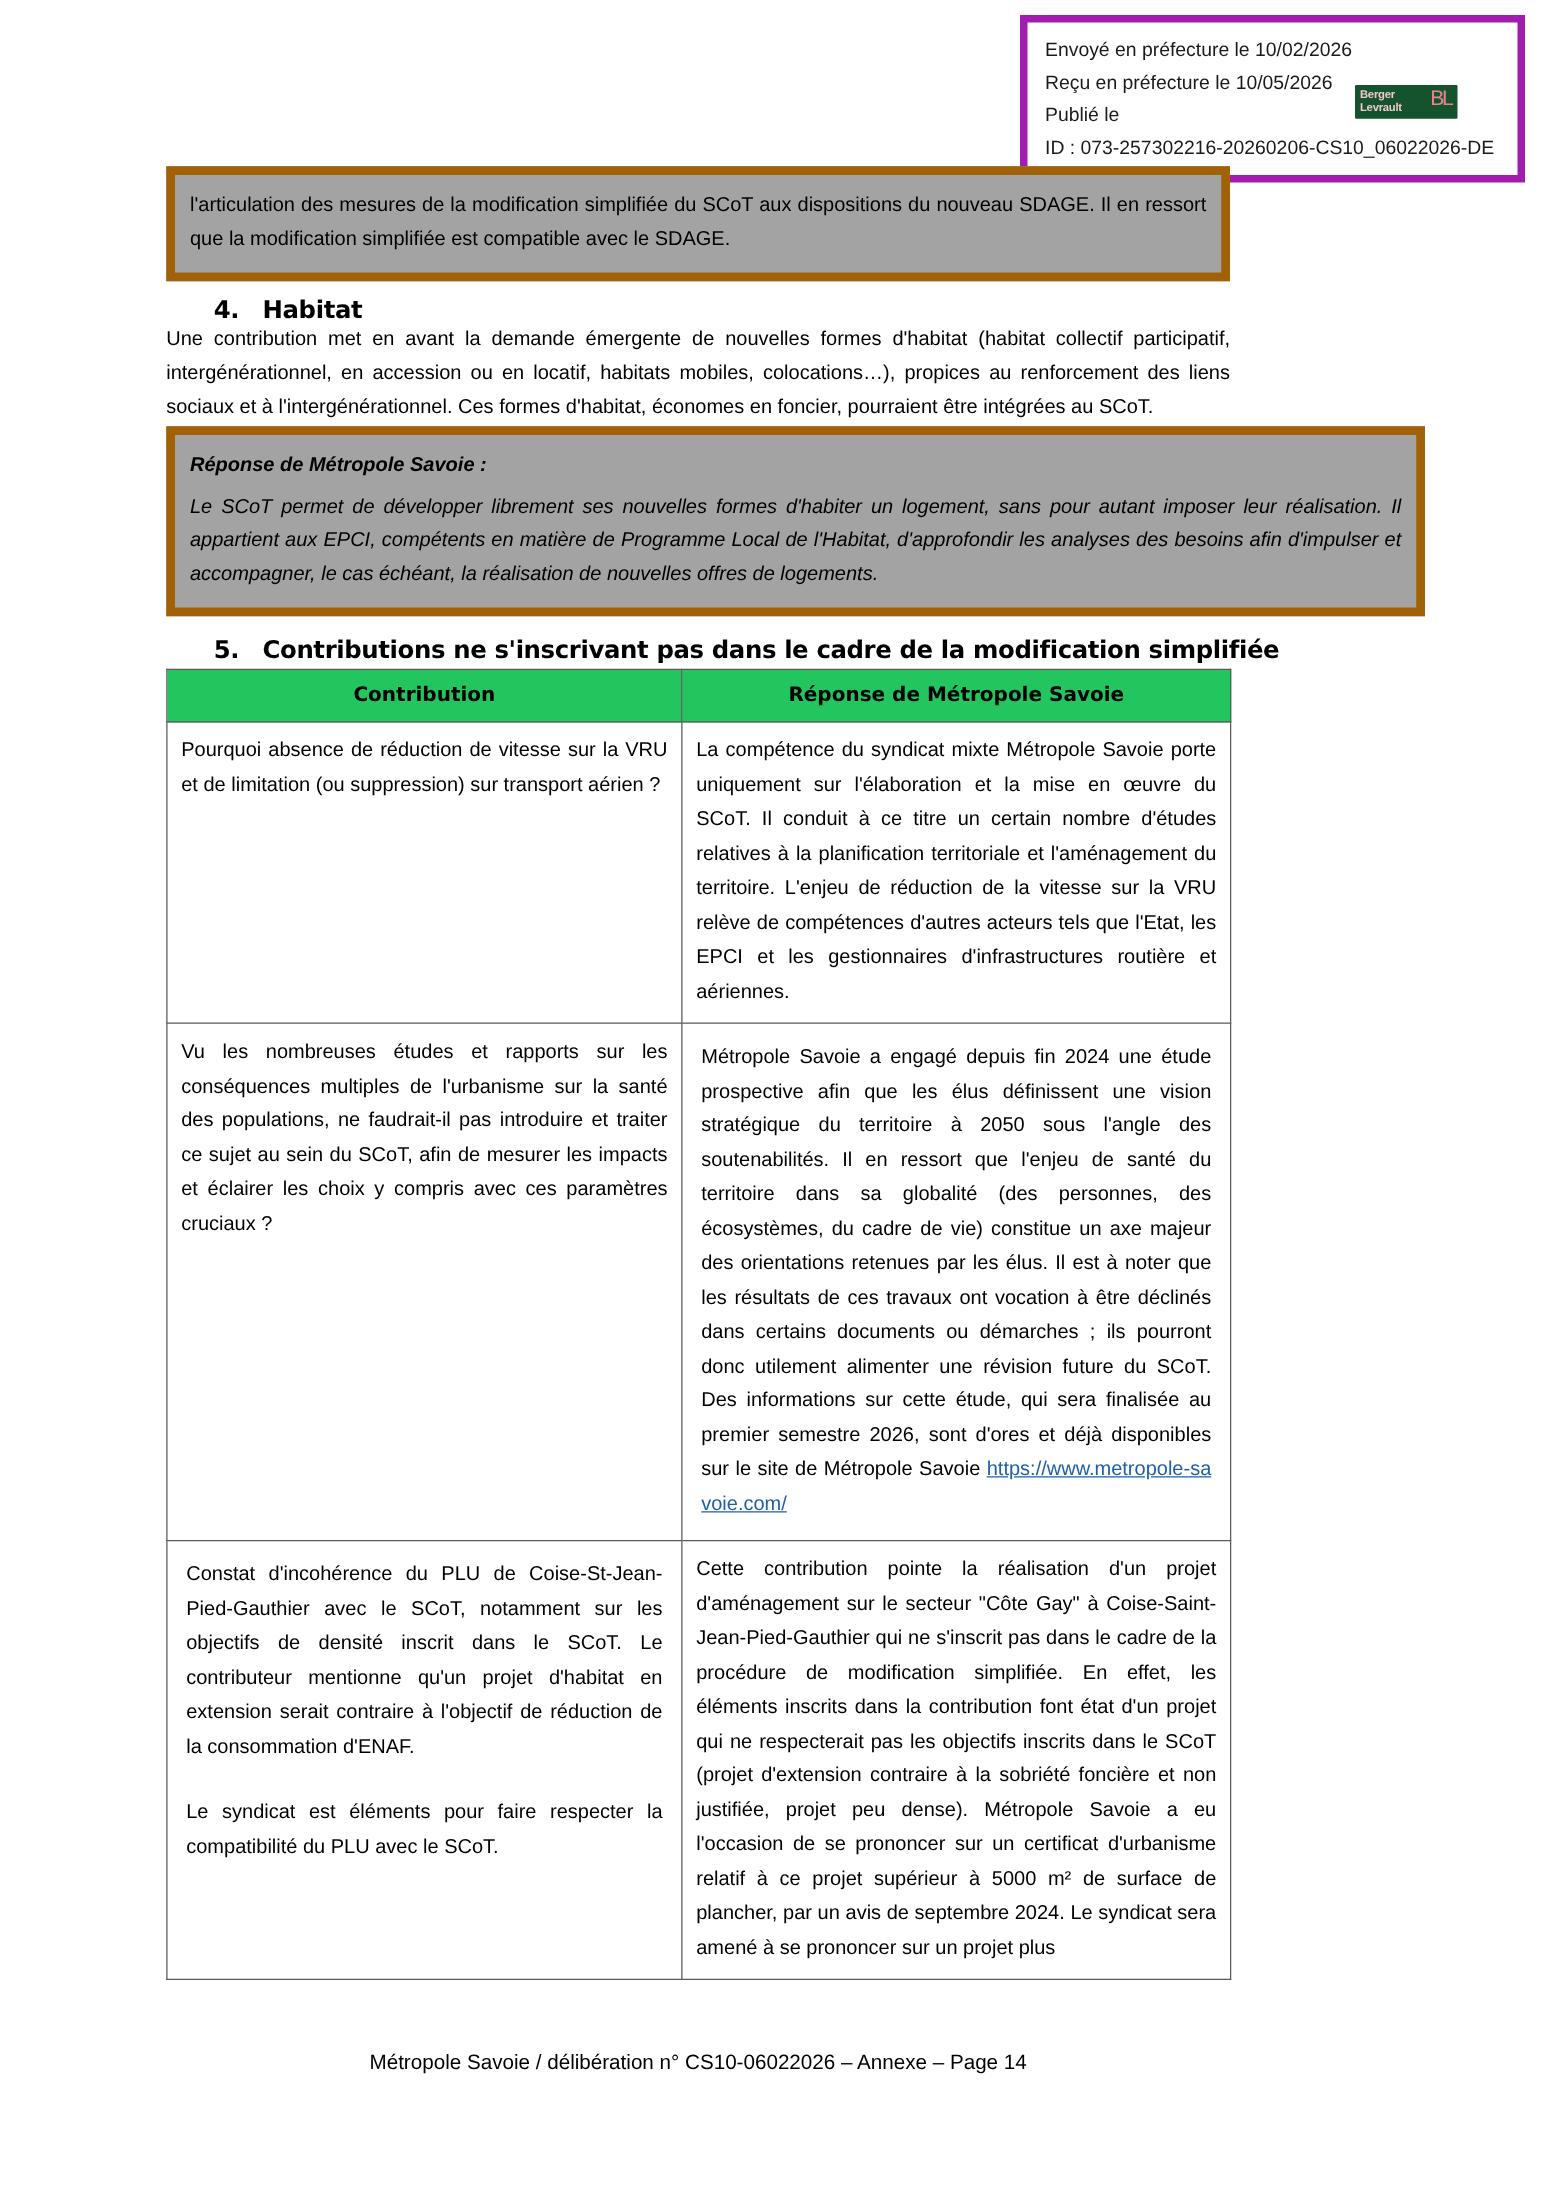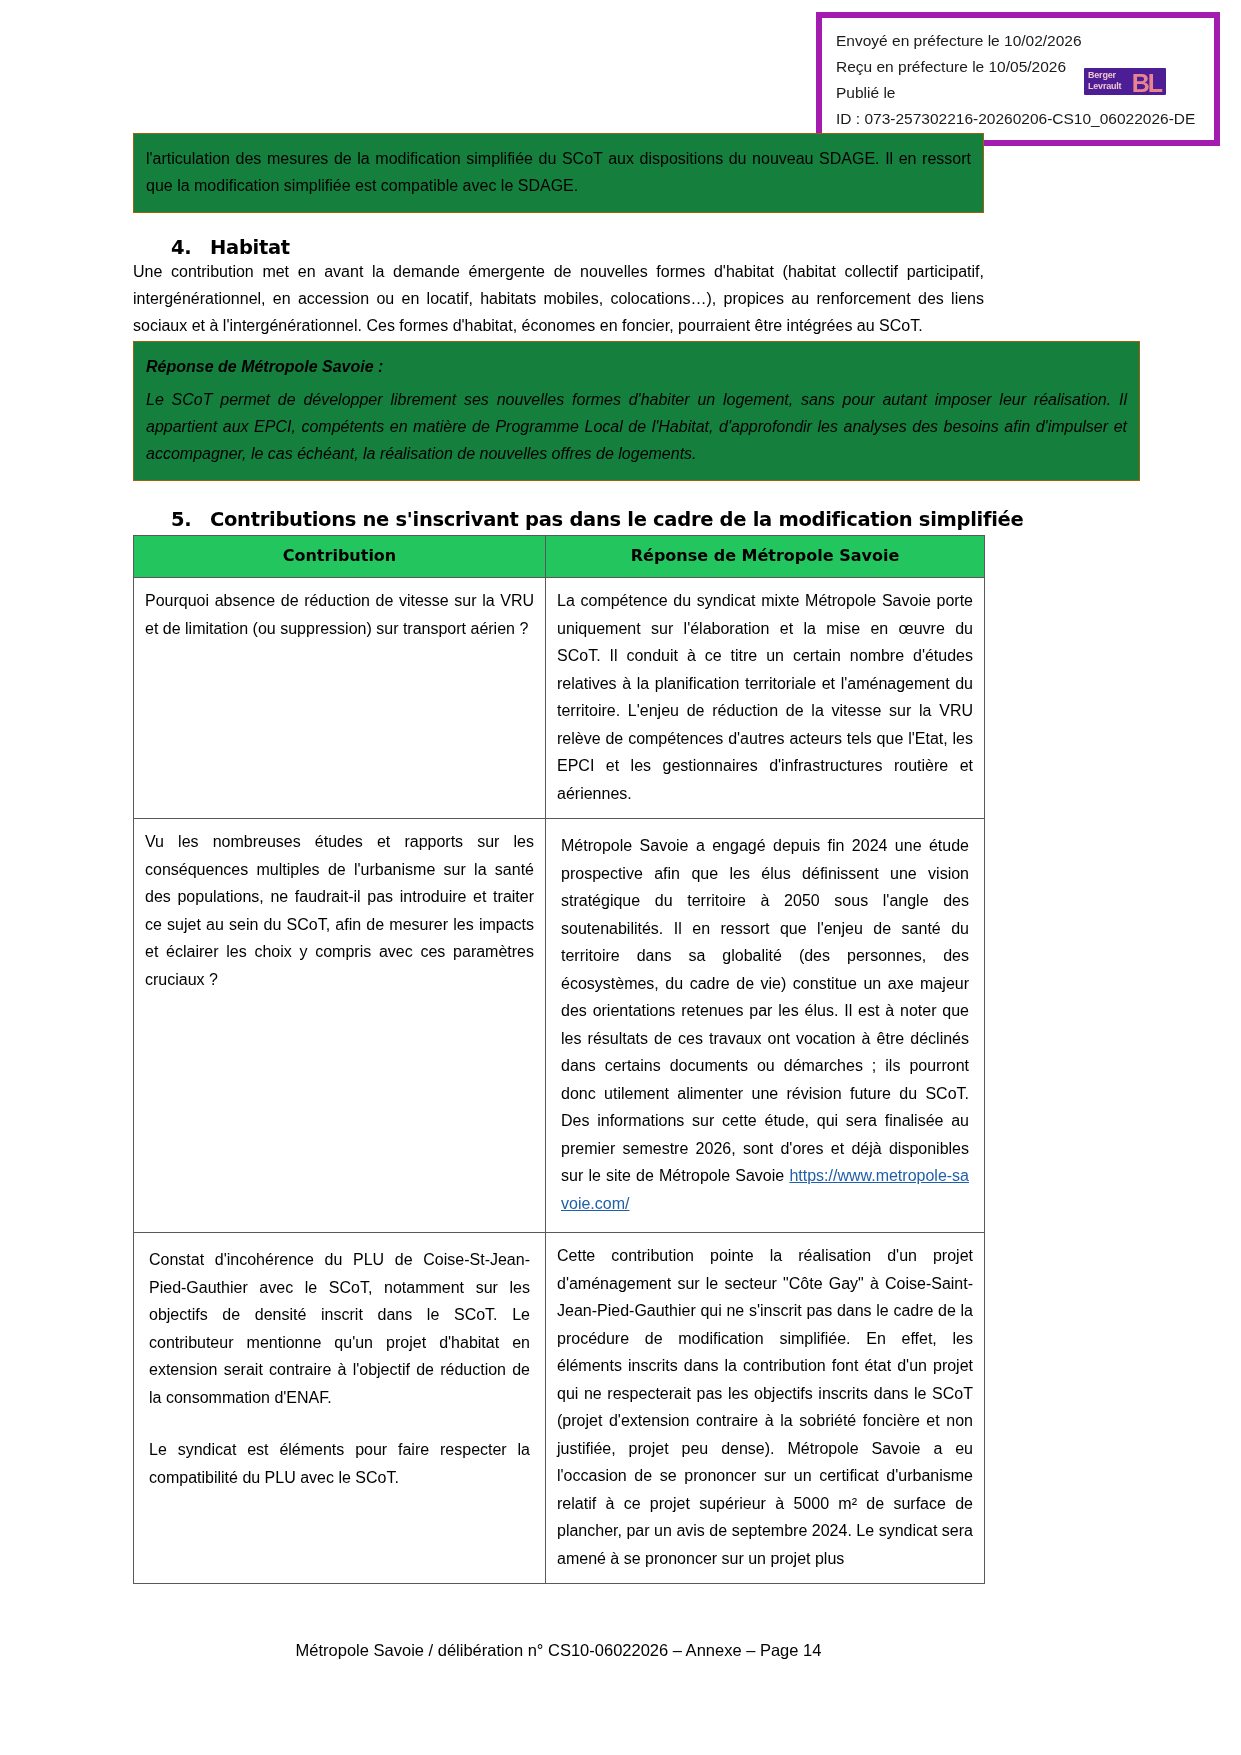--- a/index.html
+++ b/index.html
@@ -34,60 +34,60 @@
     line-height: 26px;
     color: #1a1a1a;
     white-space: nowrap;
   }
   .stamp-logo {
     position: absolute;
     right: 48px;
     top: 50px;
     width: 82px;
     height: 27px;
-    background: #4c1d95;
+    background: #14532d;
     border-radius: 1px;
     overflow: hidden;
   }
   .stamp-logo .bl-word {
     position: absolute;
     left: 4px;
     top: 2px;
     font-family: "Liberation Sans", sans-serif;
     font-size: 9px;
     line-height: 11px;
     font-weight: bold;
     color: #f0c8cf;
     letter-spacing: -0.2px;
   }
   .stamp-logo .bl-mark {
     position: absolute;
     right: 5px;
     top: 1px;
     font-family: "Liberation Sans", sans-serif;
-    font-size: 25px;
-    font-weight: bold;
+    font-size: 17px;
+    font-weight: normal;
     color: #e8848f;
     letter-spacing: -2px;
   }
 
   
   .page {
     position: absolute;
     left: 133px;
     top: 0;
     width: 851px;
   }
 
   
   .note-box {
     box-sizing: border-box;
-    border: 1px solid #a16207;
+    border: 7px solid #a16207;
     padding: 11px 12px 13px 12px;
-    background: #15803d;
+    background: #a3a3a3;
   }
   .note-box p {
     margin: 0;
     font-family: "Liberation Sans", sans-serif;
     font-size: 16px;
     line-height: 27px;
     text-align: justify;
     color: #000;
   }
   .note-box p.label {

